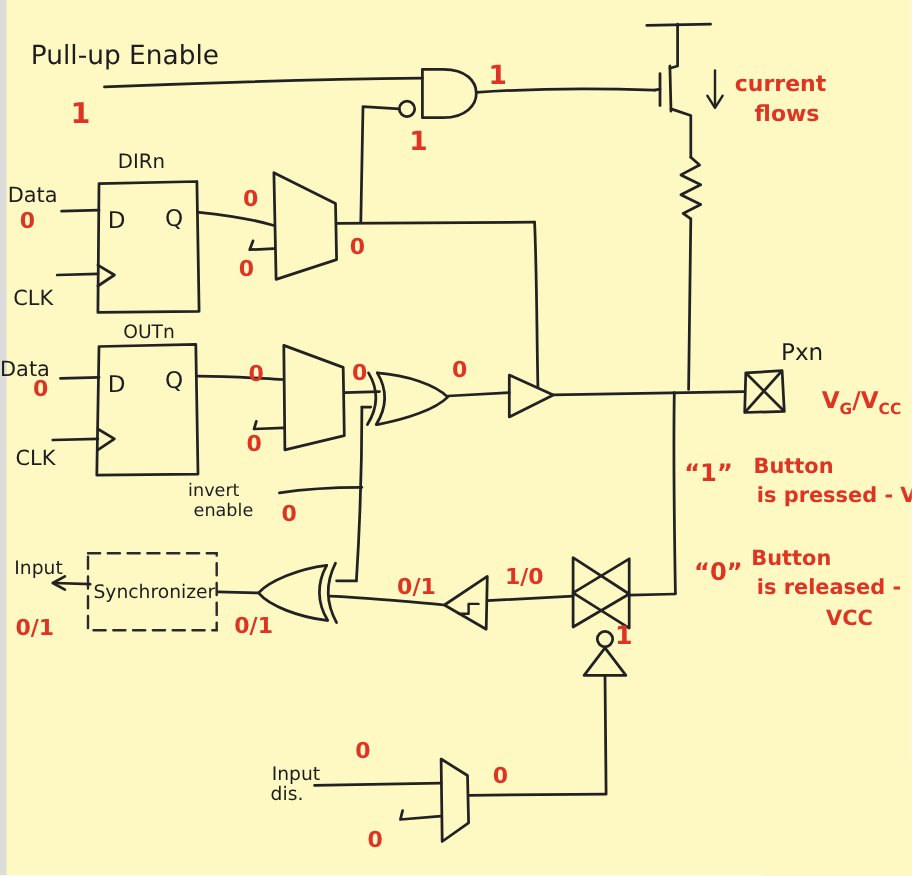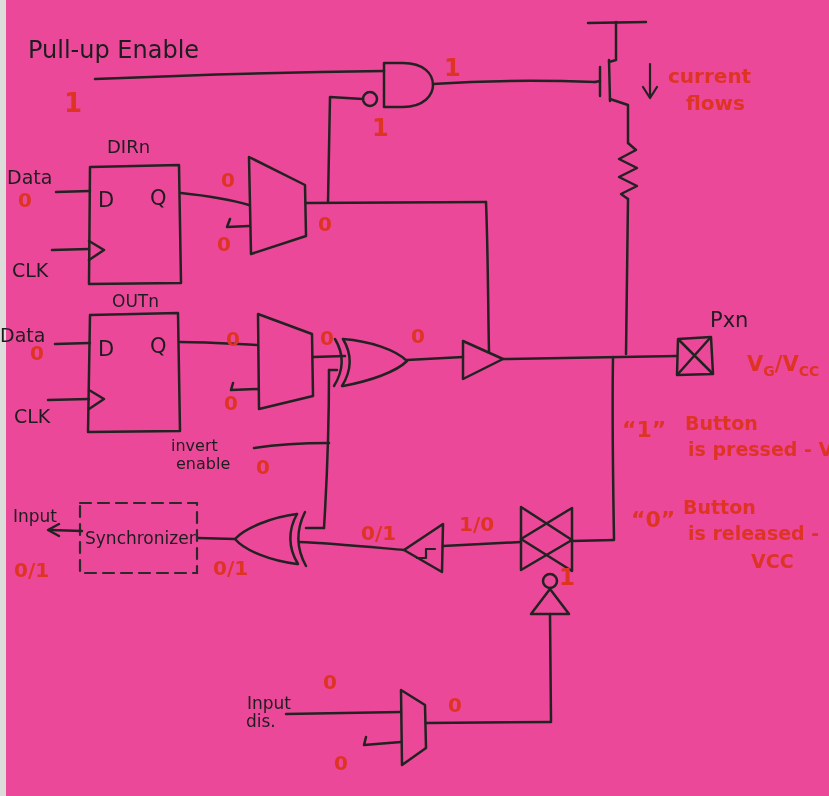--- a/index.html
+++ b/index.html
@@ -1,16 +1,16 @@
 <!DOCTYPE html>
 <html><head>
 <meta charset="utf-8">
 <style>
   html,body{margin:0;padding:0;background:#ffffff;}
-  .stage{position:relative;width:829px;height:796px;background:#ec4899;overflow:hidden;
+  .stage{position:relative;width:829px;height:796px;background:#fef9c3;overflow:hidden;
          font-family:"DejaVu Sans",sans-serif;}
   svg{display:block;}
   .ink{stroke:#222222;fill:none;stroke-width:2.5;stroke-linecap:round;stroke-linejoin:round;}
   .ink-thin{stroke:#222222;fill:none;stroke-width:2.2;stroke-linecap:round;stroke-linejoin:round;}
   .dashed{stroke:#2a2a2a;fill:none;stroke-width:2.2;stroke-dasharray:11 7;stroke-linecap:round;}
   .blk{fill:#1d1d1f;font-family:"DejaVu Sans",sans-serif;}
   .ann{fill:#de3424;font-family:"DejaVu Sans",sans-serif;font-weight:600;}
   text{user-select:none;}
 </style>
 </head>

